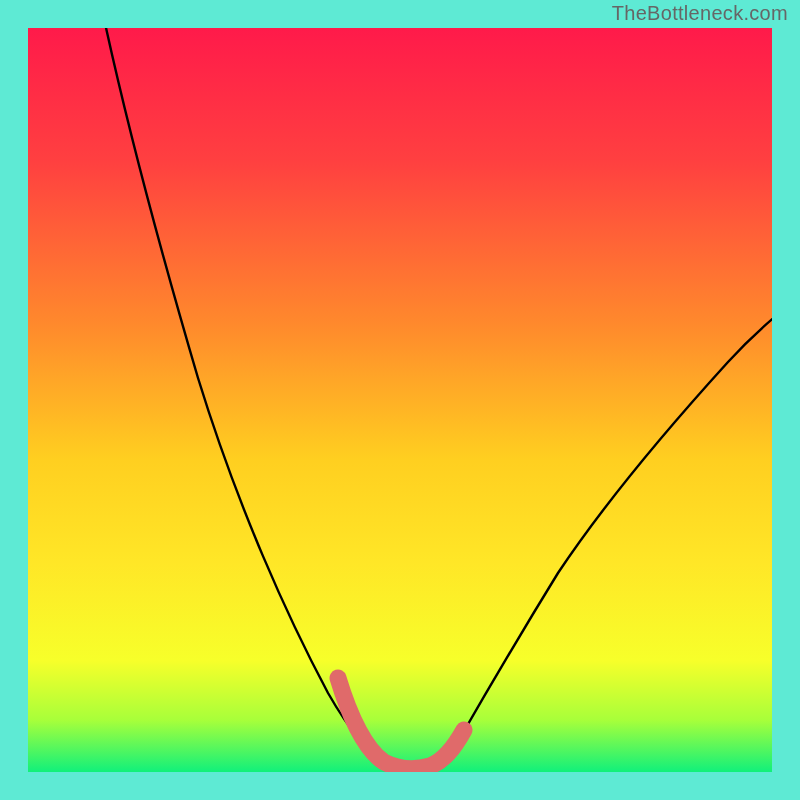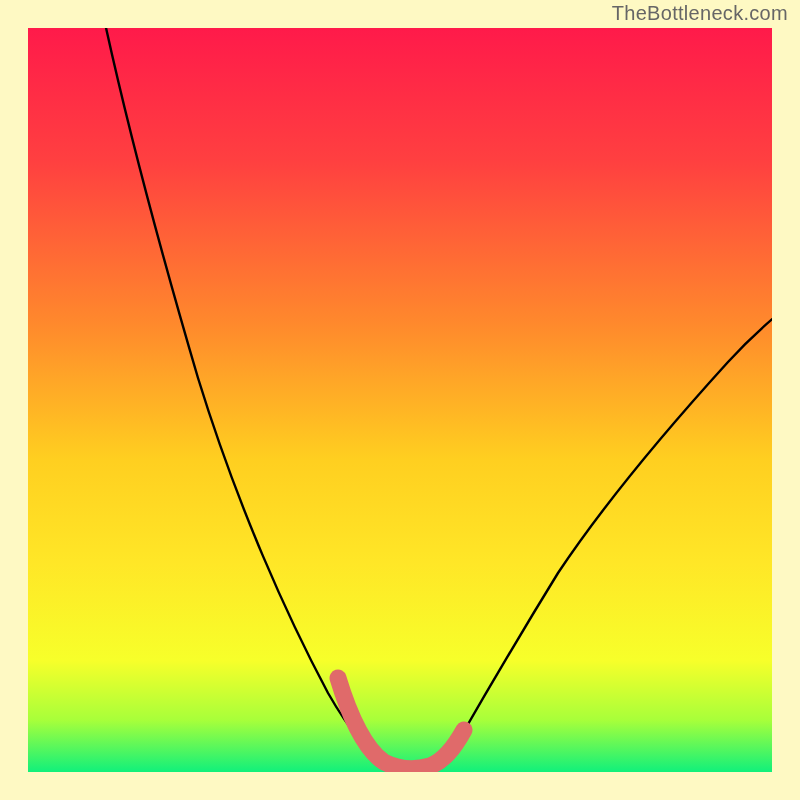--- a/index.html
+++ b/index.html
@@ -8,21 +8,21 @@
     width: 800px;
     height: 800px;
     background: #000000;
     overflow: hidden;
     font-family: Arial, Helvetica, sans-serif;
   }
   .stage {
     position: relative;
     width: 800px;
     height: 800px;
-    background: #fef9c3;
+    background: #5eead4;
   }
   .watermark {
     position: absolute;
     top: 2px;
     right: 12px;
     color: #666666;
     font-size: 20px;
     font-weight: 500;
     letter-spacing: 0.3px;
     z-index: 50;

